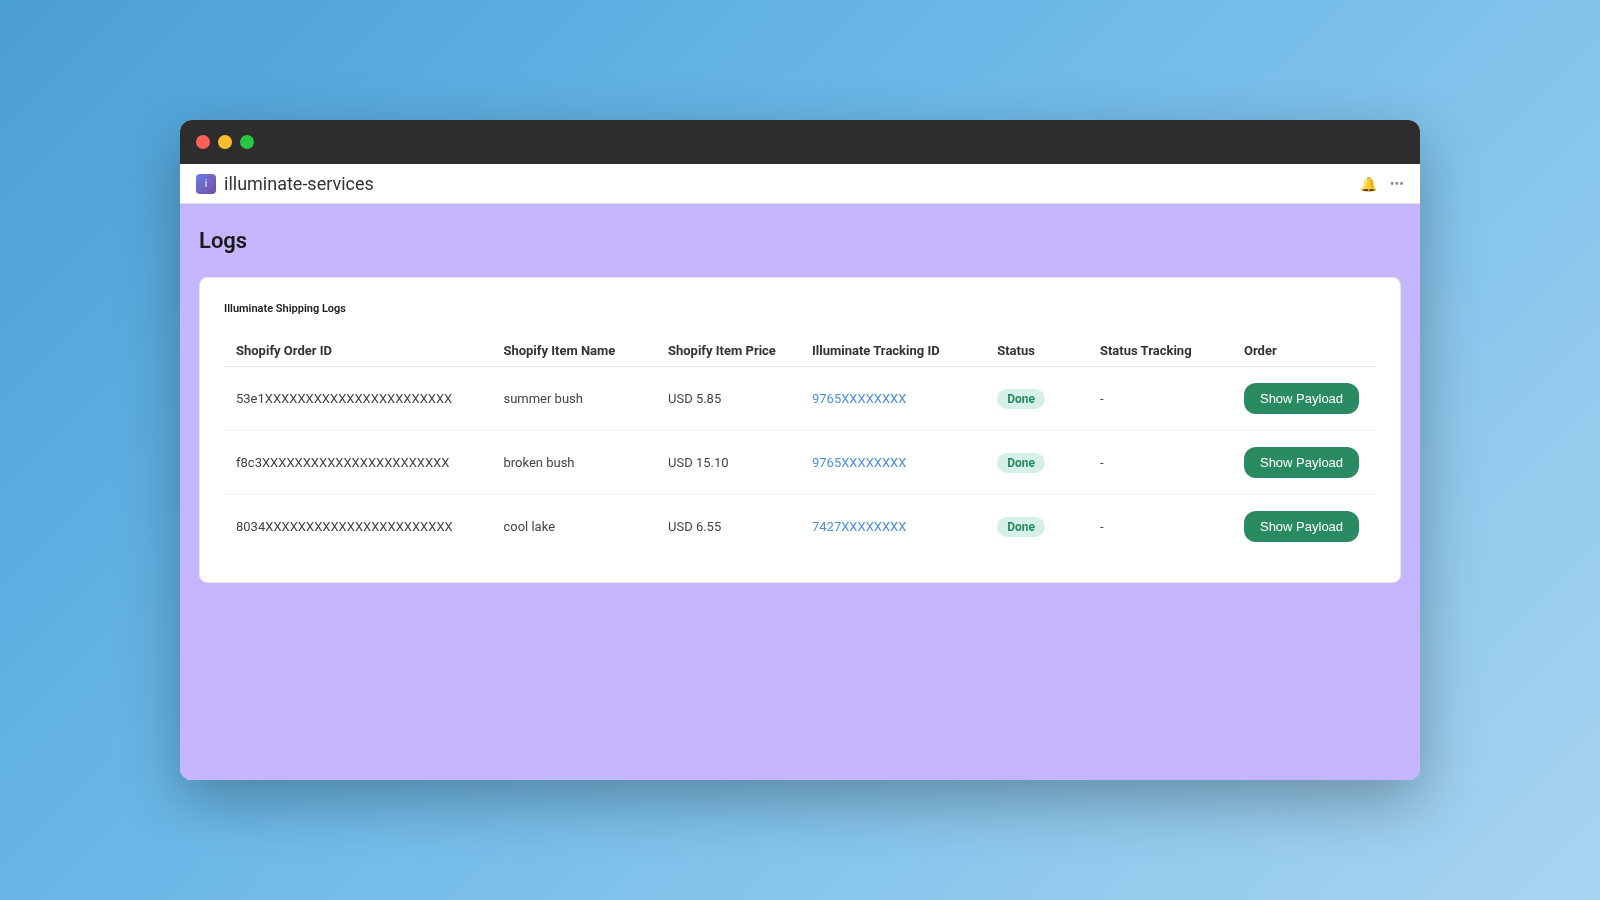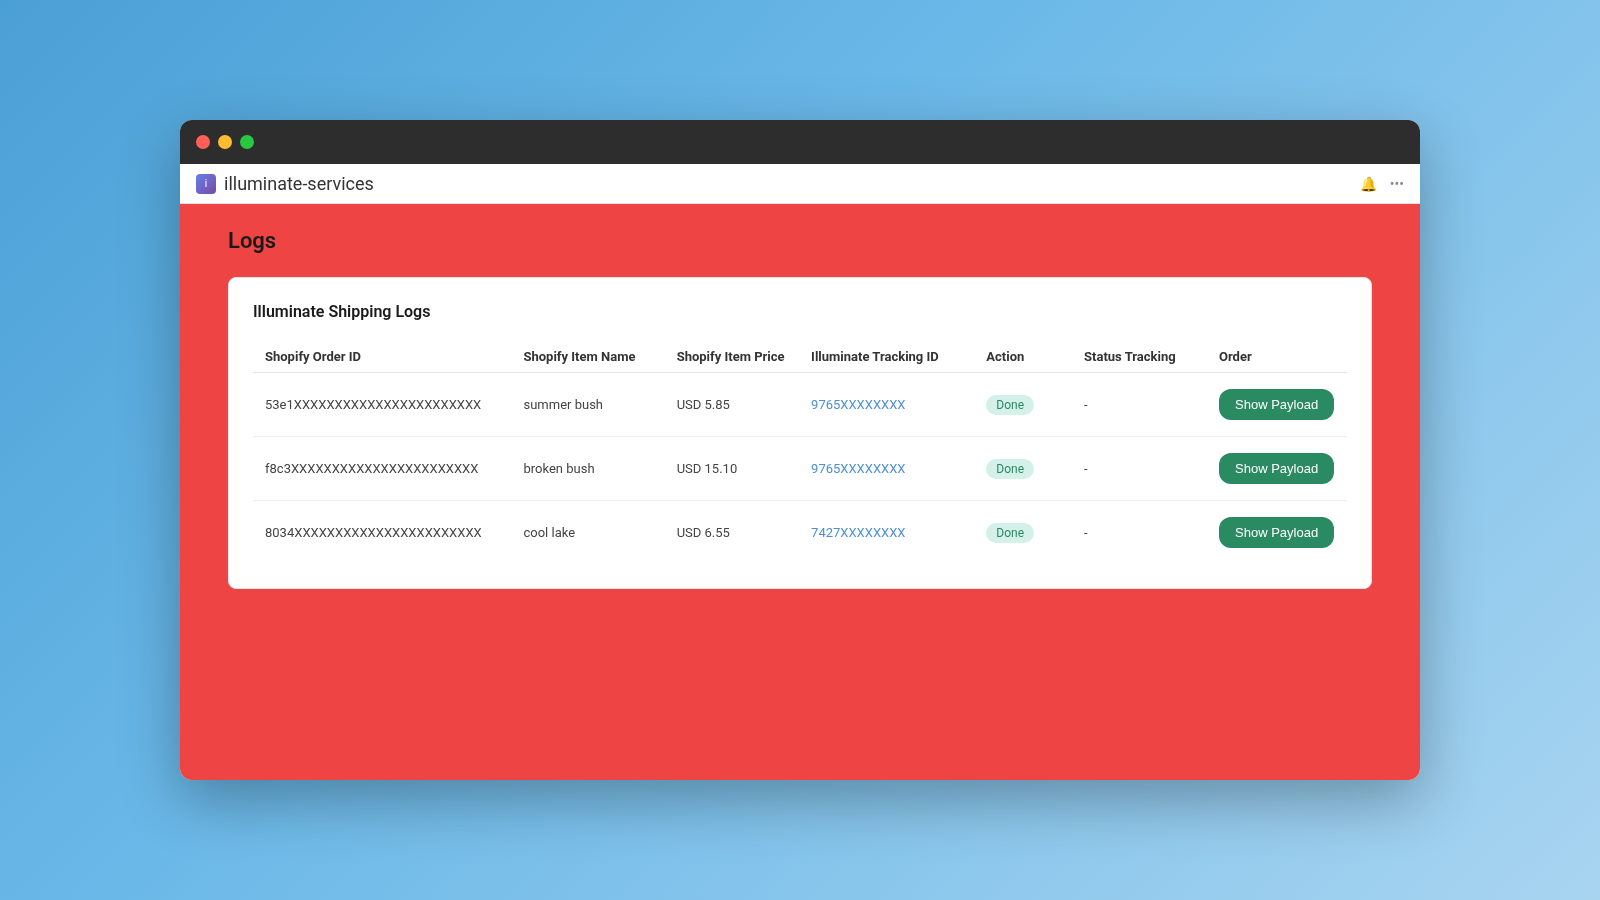--- a/index.html
+++ b/index.html
@@ -80,41 +80,41 @@
 
     .browser-icons {
       display: flex;
       gap: 12px;
       color: #666;
       font-size: 16px;
     }
 
     .content-area {
       flex: 1;
-      background: #ef4444;
-      padding: 24px 48px;
+      background: #c4b5fd;
+      padding: 24px 19px;
       overflow: auto;
     }
 
     .page-title {
       font-size: 22px;
       font-weight: 600;
       color: #1a1a1a;
       margin-bottom: 24px;
     }
 
     .table-container {
       background: #ffffff;
       border-radius: 8px;
       border: 1px solid #e5e5e5;
       padding: 24px;
     }
 
     .table-title {
-      font-size: 16px;
+      font-size: 11px;
       font-weight: 600;
       color: #1a1a1a;
       margin-bottom: 20px;
     }
 
     table {
       width: 100%;
       border-collapse: collapse;
     }
 
@@ -145,21 +145,21 @@
       color: #4a90d9;
       text-decoration: none;
       cursor: pointer;
     }
 
     .status-badge {
       display: inline-block;
       background: #d4f0e8;
       color: #2a8a62;
       font-size: 12px;
-      font-weight: 400;
+      font-weight: 700;
       padding: 3px 10px;
       border-radius: 12px;
     }
 
     .show-payload-btn {
       background: #2a8a62;
       color: white;
       border: none;
       border-radius: 12px;
       padding: 8px 16px;
@@ -207,21 +207,21 @@
     <div class="table-container">
       <div class="table-title">Illuminate Shipping Logs</div>
 
       <table>
         <thead>
           <tr>
             <th class="col-order-id">Shopify Order ID</th>
             <th class="col-item-name">Shopify Item Name</th>
             <th class="col-price">Shopify Item Price</th>
             <th class="col-tracking">Illuminate Tracking ID</th>
-            <th class="col-status">Action</th>
+            <th class="col-status">Status</th>
             <th class="col-message">Status Tracking</th>
             <th class="col-action">Order</th>
           </tr>
         </thead>
         <tbody id="table-body">
         <tr>
       <td>53e1XXXXXXXXXXXXXXXXXXXXXXX</td>
       <td>summer bush</td>
       <td>USD 5.85</td>
       <td>

